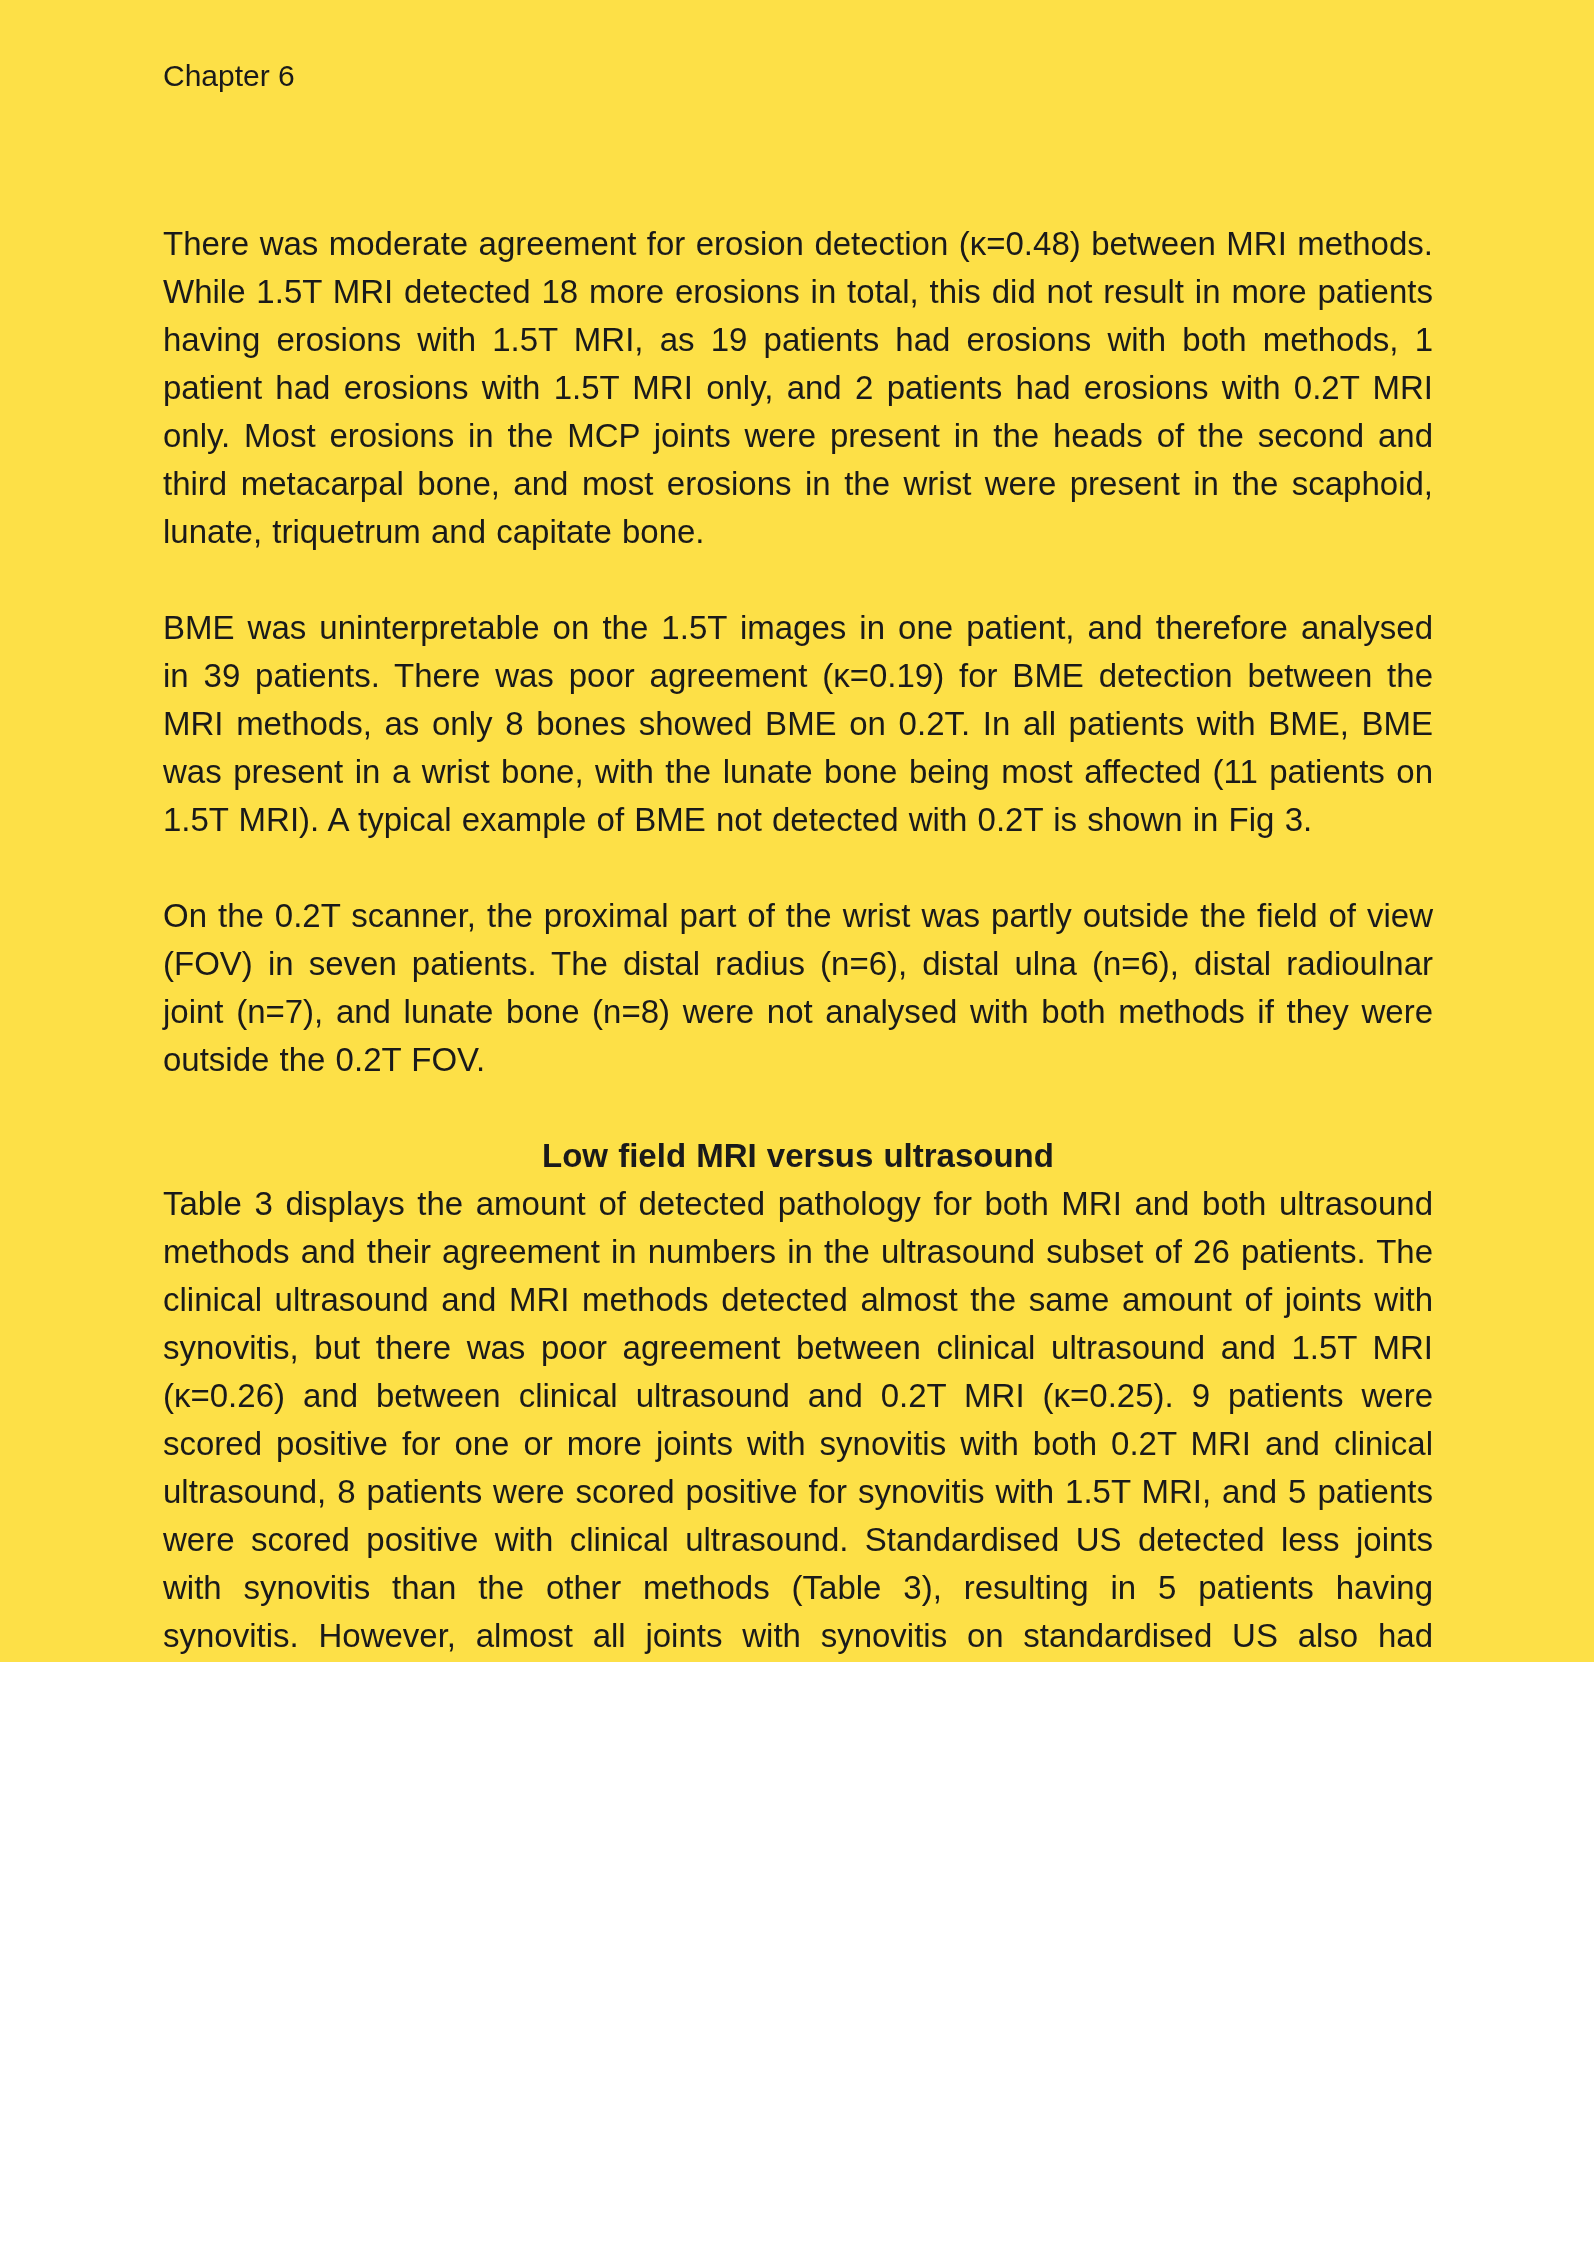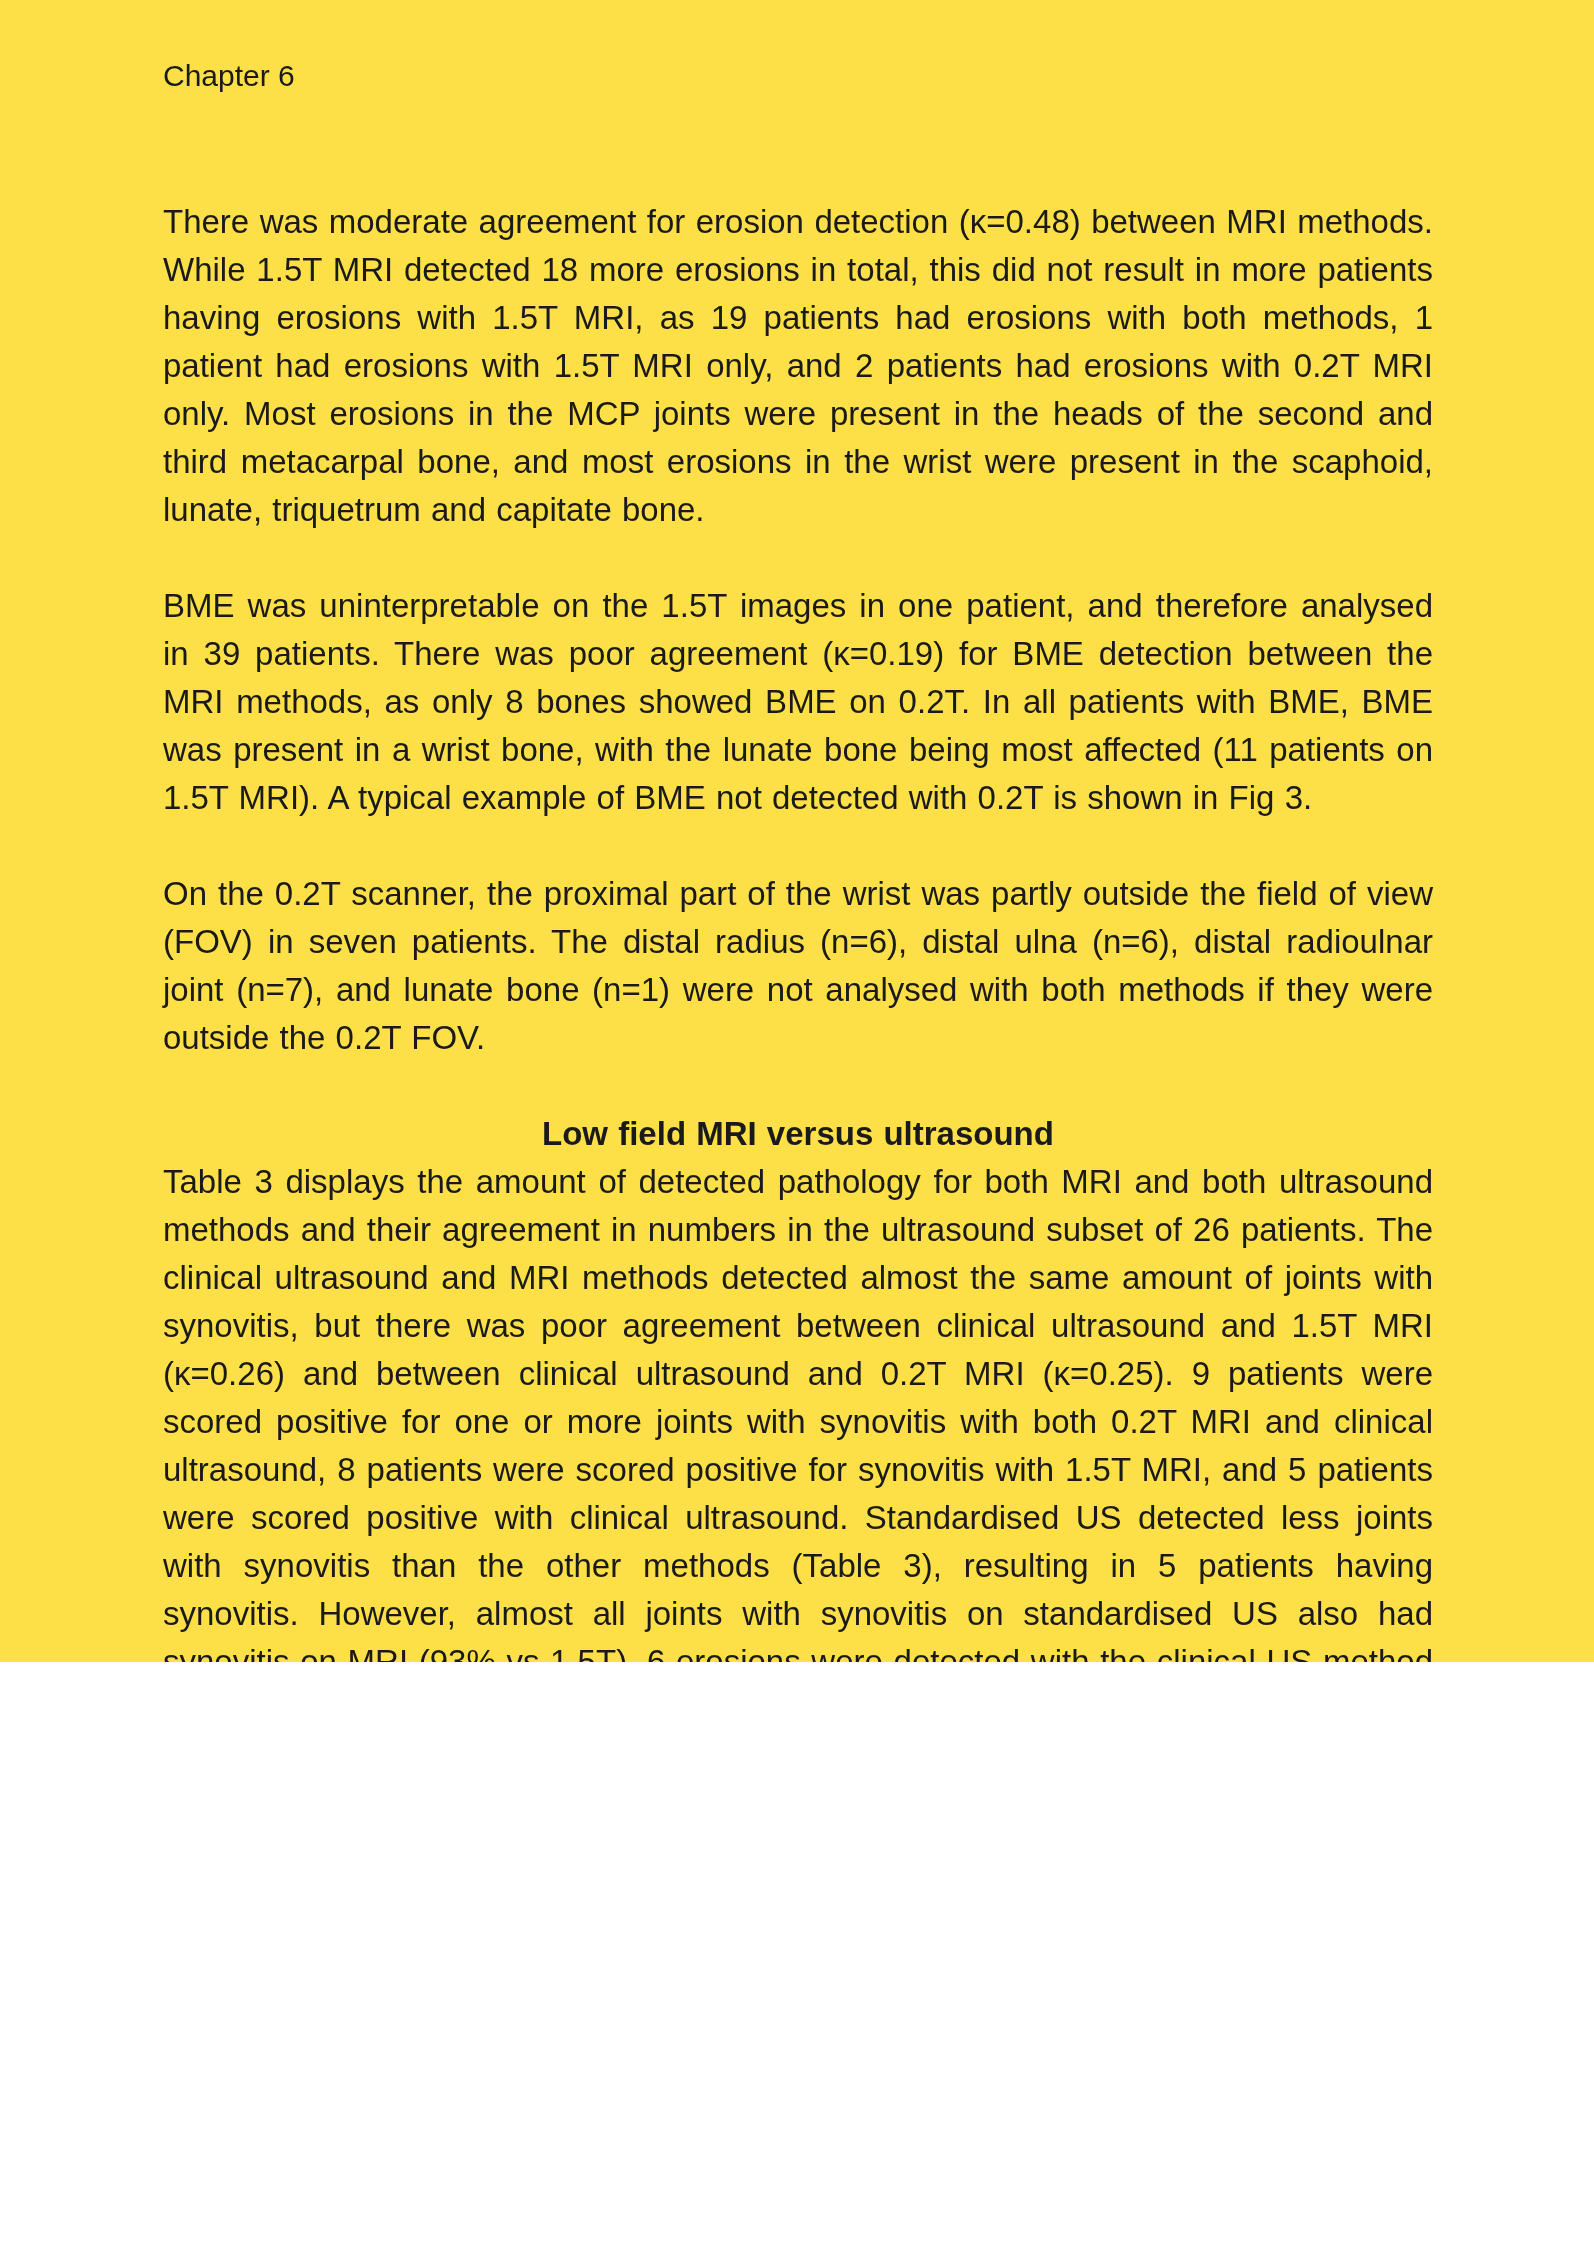--- a/index.html
+++ b/index.html
@@ -19,21 +19,21 @@
   .running-header {
     position: absolute;
     top: 58px;
     left: 163px;
     font-size: 30px;
     line-height: 36px;
     color: #1a1a1a;
   }
   .text-block {
     position: absolute;
-    top: 198px;
+    top: 220px;
     left: 163px;
     width: 1270px;
     font-size: 33px;
     line-height: 48px;
     text-align: justify;
     word-spacing: 1px;
     color: #1a1a1a;
   }
   .para {
     margin: 0 0 48px 0;
@@ -60,20 +60,20 @@
 </head>
 <body>
 
 <div class="page">
 
   <div class="running-header">Chapter 6</div>
 
   <div class="text-block">
     <p class="para">There was moderate agreement for erosion detection (κ=0.48) between MRI methods. While 1.5T MRI detected 18 more erosions in total, this did not result in more patients having erosions with 1.5T MRI, as 19 patients had erosions with both methods, 1 patient had erosions with 1.5T MRI only, and 2 patients had erosions with 0.2T MRI only. Most erosions in the MCP joints were present in the heads of the second and third metacarpal bone, and most erosions in the wrist were present in the scaphoid, lunate, triquetrum and capitate bone.</p>
     <p class="para">BME was uninterpretable on the 1.5T images in one patient, and therefore analysed in 39 patients. There was poor agreement (κ=0.19) for BME detection between the MRI methods, as only 8 bones showed BME on 0.2T. In all patients with BME, BME was present in a wrist bone, with the lunate bone being most affected (11 patients on 1.5T MRI). A typical example of BME not detected with 0.2T is shown in Fig 3.</p>
-    <p class="para">On the 0.2T scanner, the proximal part of the wrist was partly outside the field of view (FOV) in seven patients. The distal radius (n=6), distal ulna (n=6), distal radioulnar joint (n=7), and lunate bone (n=1) were not analysed with both methods if they were outside the 0.2T FOV.</p>
+    <p class="para">On the 0.2T scanner, the proximal part of the wrist was partly outside the field of view (FOV) in seven patients. The distal radius (n=6), distal ulna (n=6), distal radioulnar joint (n=7), and lunate bone (n=8) were not analysed with both methods if they were outside the 0.2T FOV.</p>
     <h2 class="subheading">Low field MRI versus ultrasound</h2>
     <p class="para">Table 3 displays the amount of detected pathology for both MRI and both ultrasound methods and their agreement in numbers in the ultrasound subset of 26 patients. The clinical ultrasound and MRI methods detected almost the same amount of joints with synovitis, but there was poor agreement between clinical ultrasound and 1.5T MRI (κ=0.26) and between clinical ultrasound and 0.2T MRI (κ=0.25). 9 patients were scored positive for one or more joints with synovitis with both 0.2T MRI and clinical ultrasound, 8 patients were scored positive for synovitis with 1.5T MRI, and 5 patients were scored positive with clinical ultrasound. Standardised US detected less joints with synovitis than the other methods (Table 3), resulting in 5 patients having synovitis. However, almost all joints with synovitis on standardised US also had synovitis on MRI (93% vs 1.5T). 6 erosions were detected with the clinical US method in two different patients. No erosions were detected with the standardized ultrasound method.</p>
   </div>
 
   <div class="footer">151</div>
 
 </div>
 
 </body></html>

